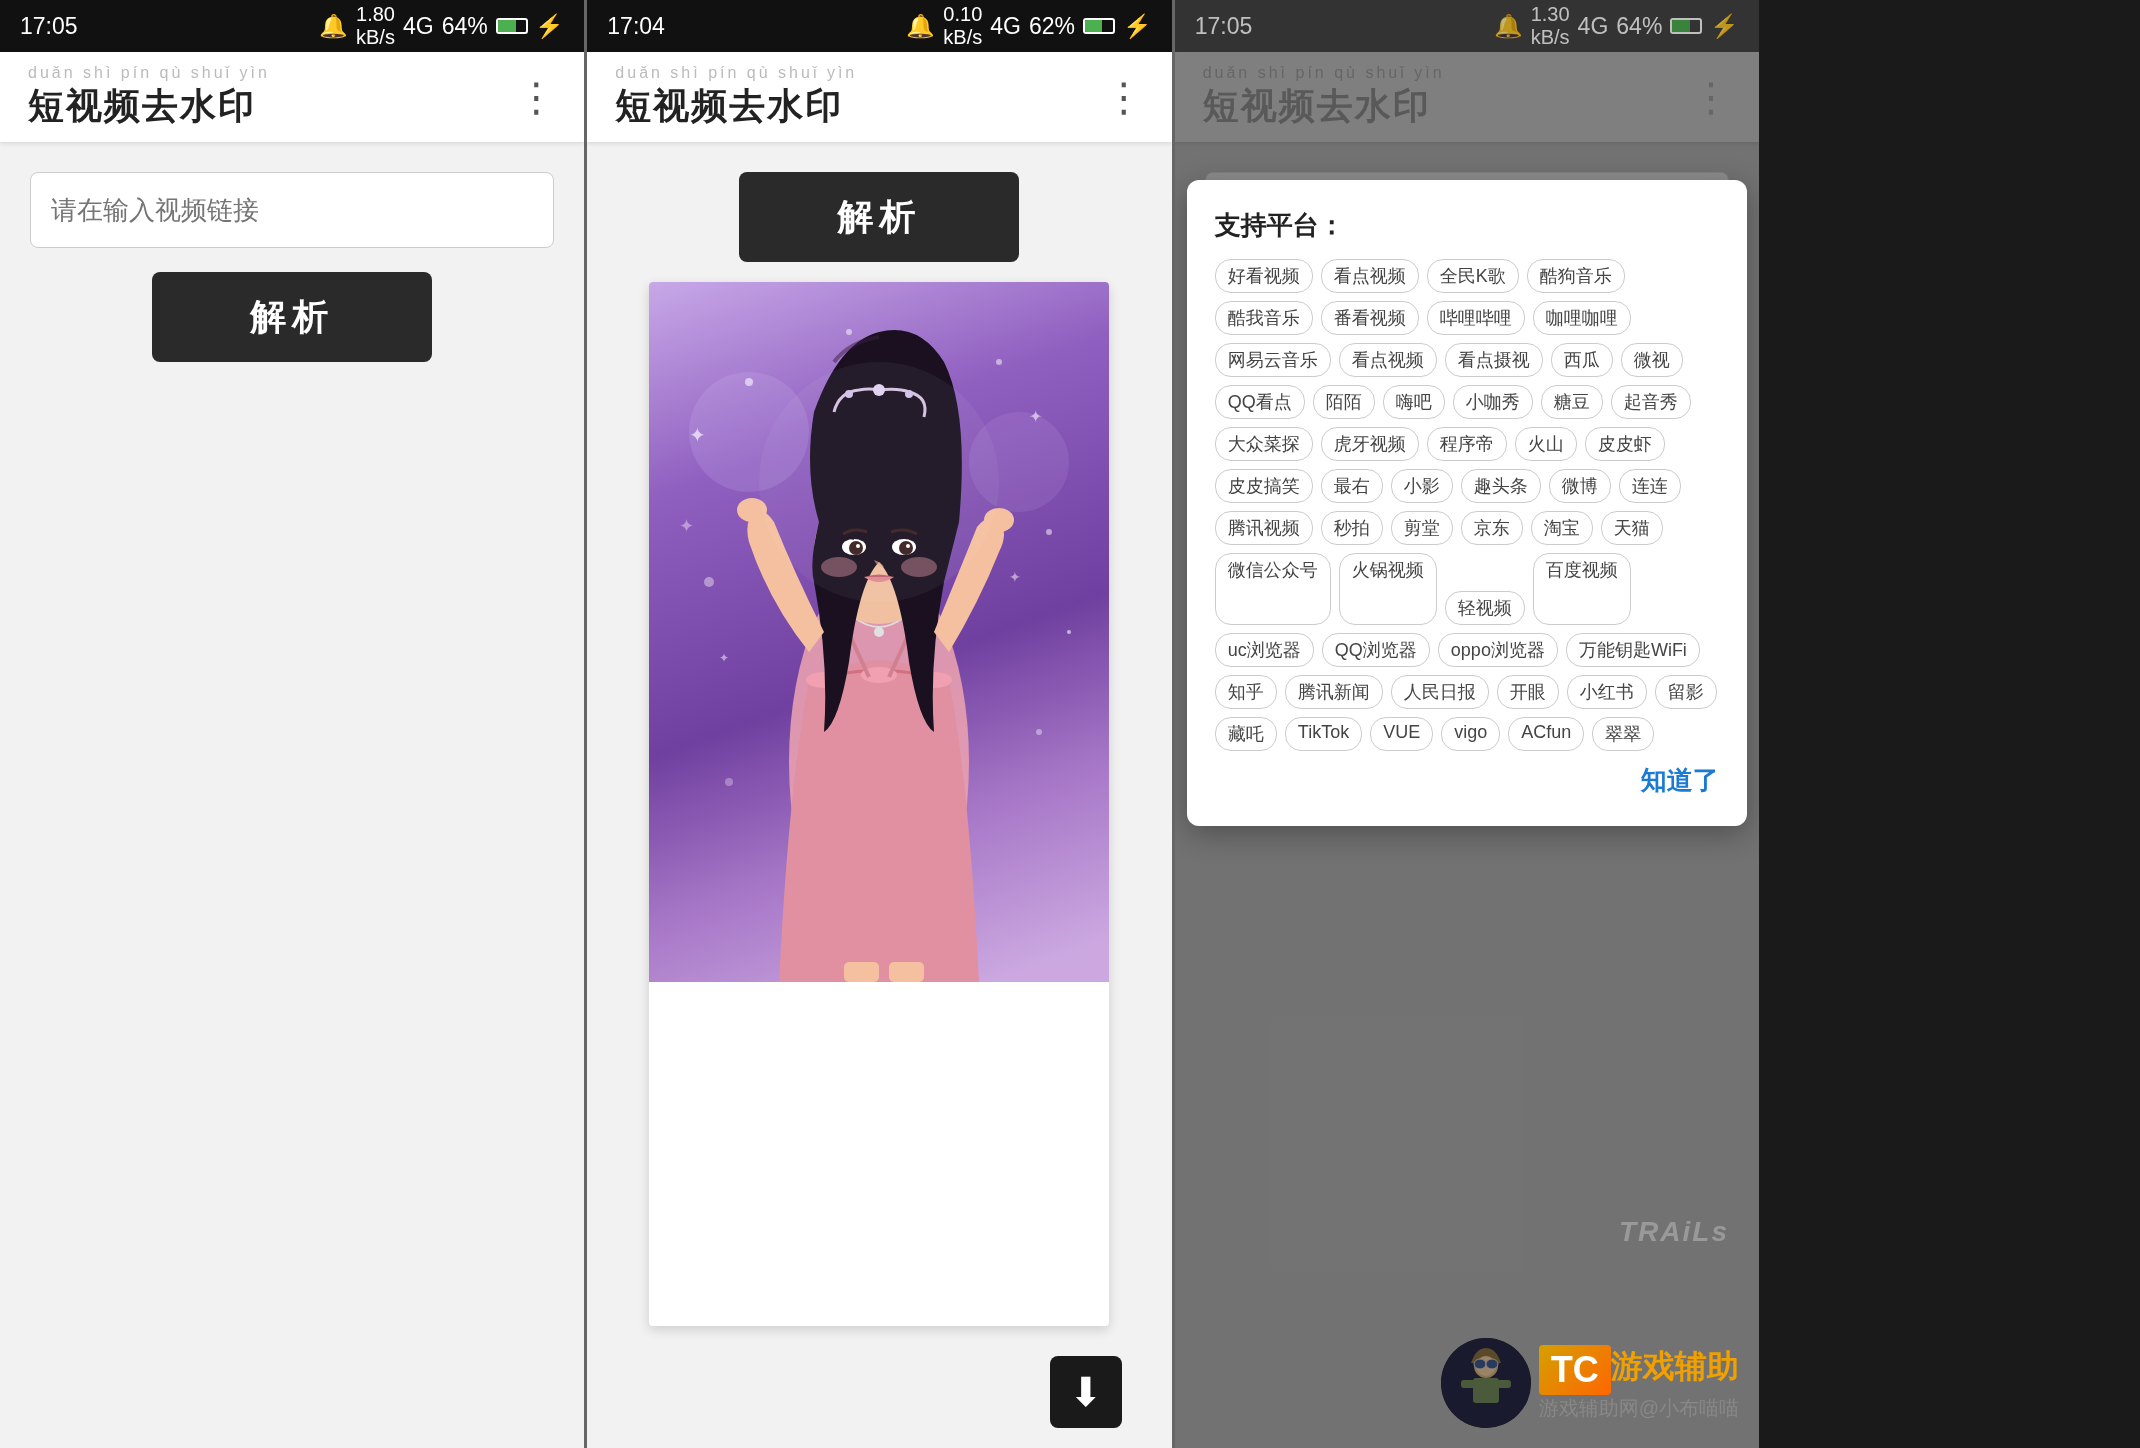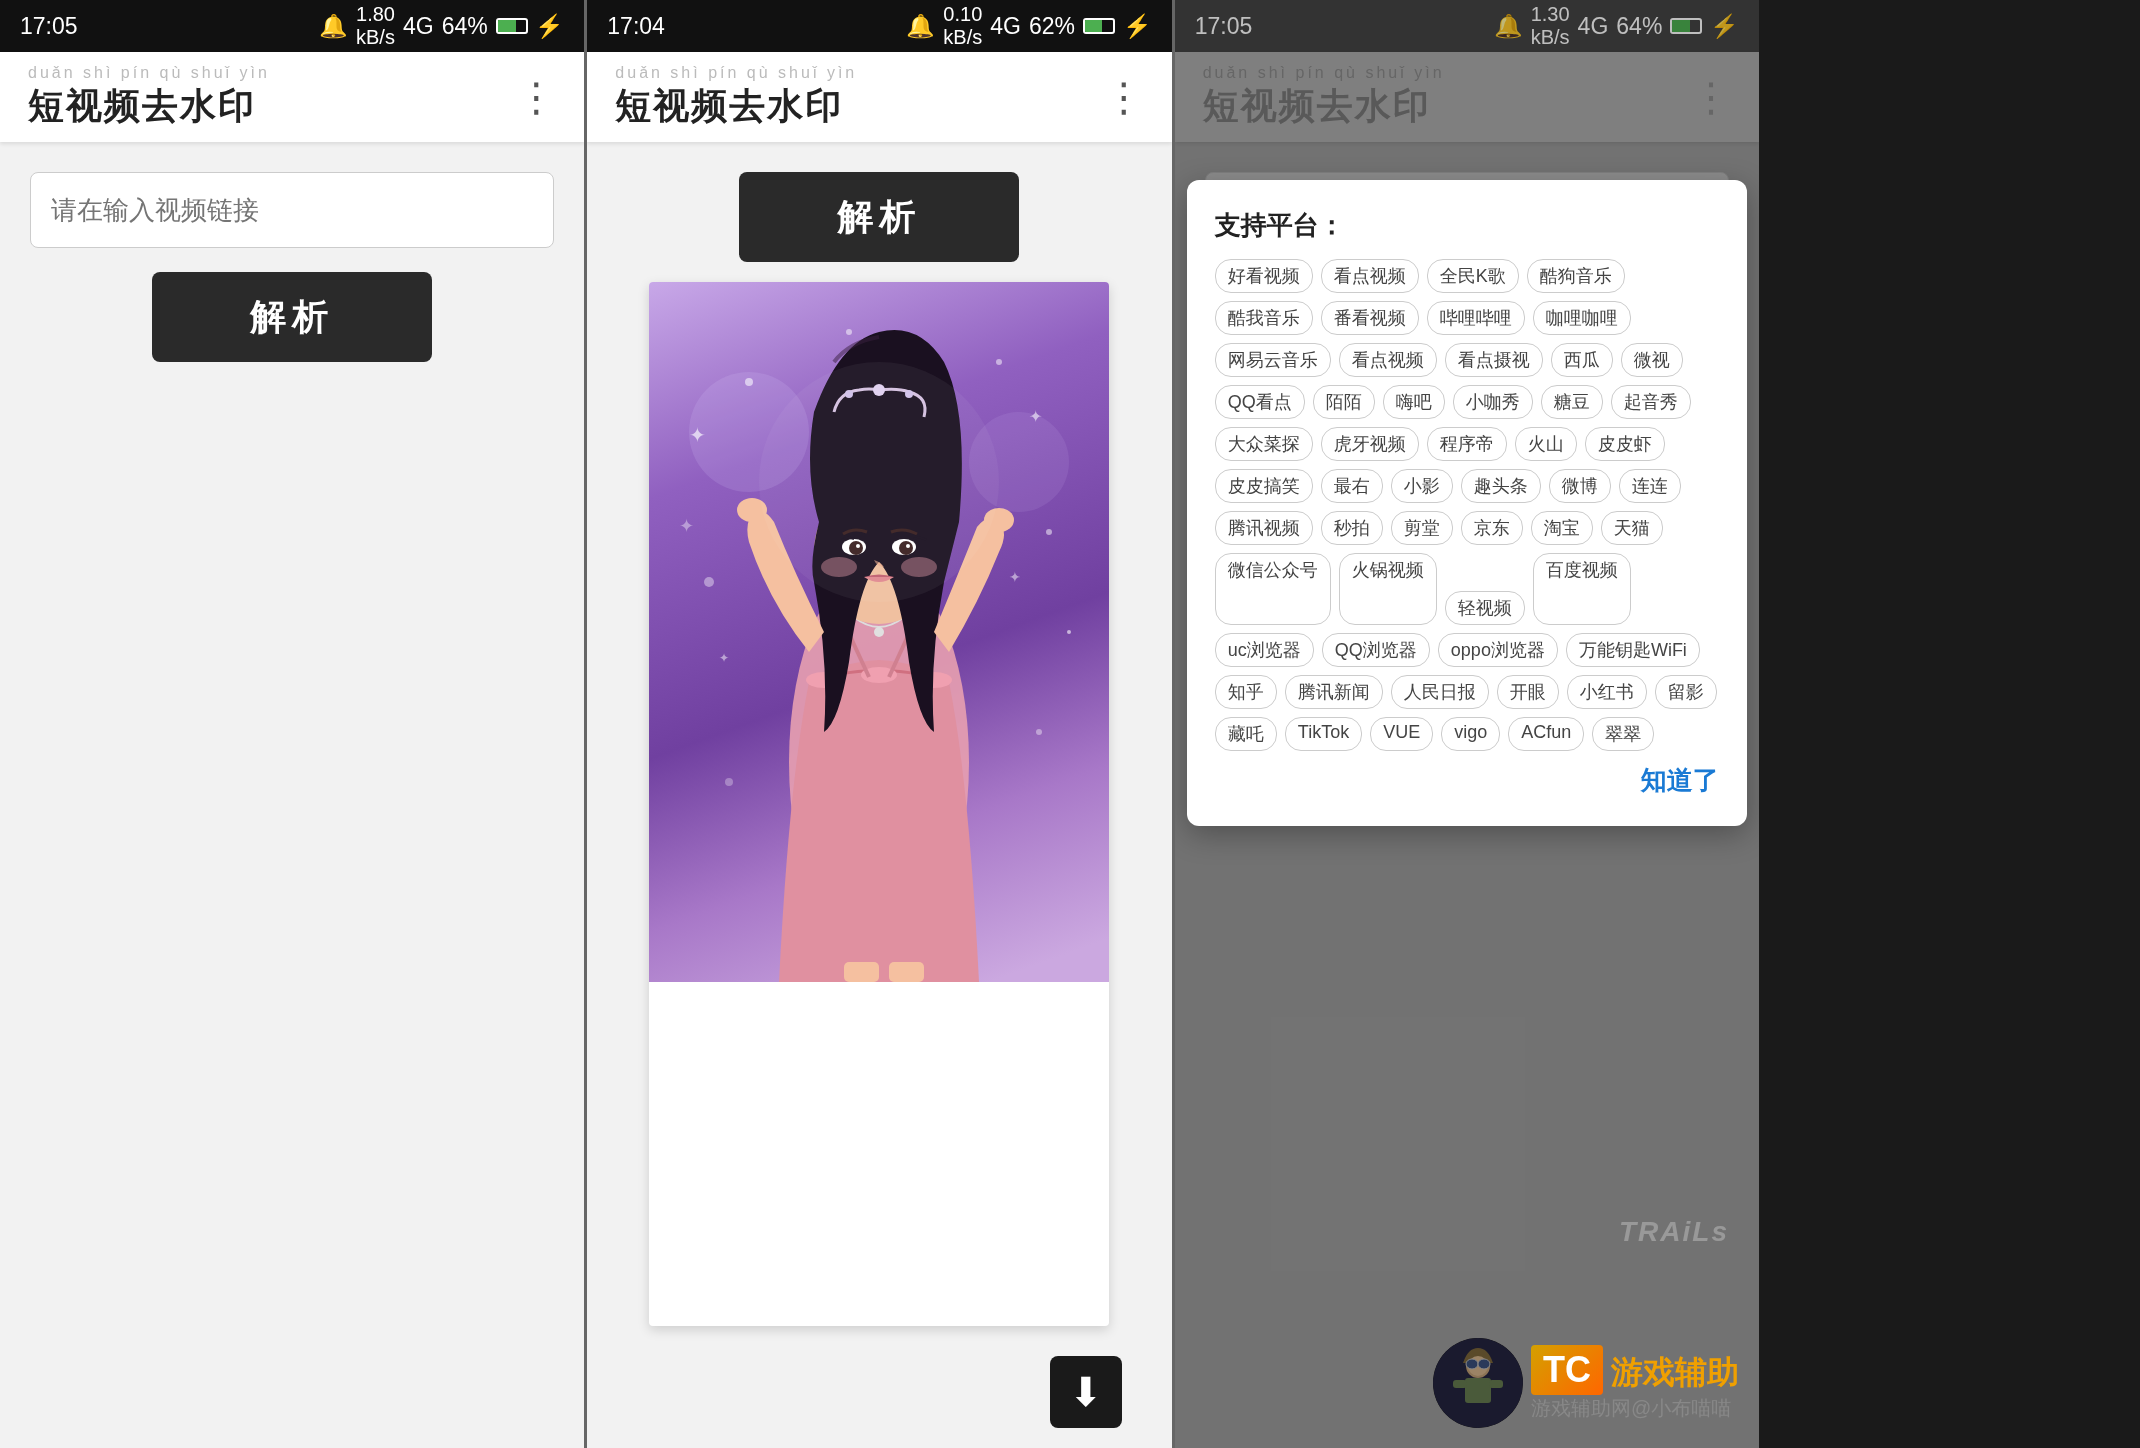--- a/index.html
+++ b/index.html
@@ -351,21 +351,21 @@
           <rect x="56" y="42" width="14" height="8" rx="3" fill="#4a5a3a"></rect>
 
           <path d="M30,25 Q35,10 45,10 Q55,10 60,25" fill="#5a4a2a"></path>
           <circle cx="45" cy="28" r="10" fill="#9b8365"></circle>
 
           <ellipse cx="39" cy="26" rx="6" ry="5" fill="#2a3a5a" stroke="#888" stroke-width="1"></ellipse>
           <ellipse cx="51" cy="26" rx="6" ry="5" fill="#2a3a5a" stroke="#888" stroke-width="1"></ellipse>
         </svg>
       </div>
       <div style="display:flex;flex-direction:column;">
-        <div style="display:flex;align-items:flex-end;gap:8px;">
+        <div style="display:flex;align-items:flex-start;gap:0;">
           <span style="background:linear-gradient(135deg,#d4a000,#ff6600);color:white;font-size:36px;font-weight:bold;padding:4px 12px;border-radius:4px;">TC</span>
           <span style="color:#f0a000;font-size:32px;font-weight:bold;">游戏辅助</span>
         </div>
         <span style="font-size:20px;color:#888;">游戏辅助网@小布喵喵</span>
       </div>
     </div>
   </div>
 
 </div>
 

